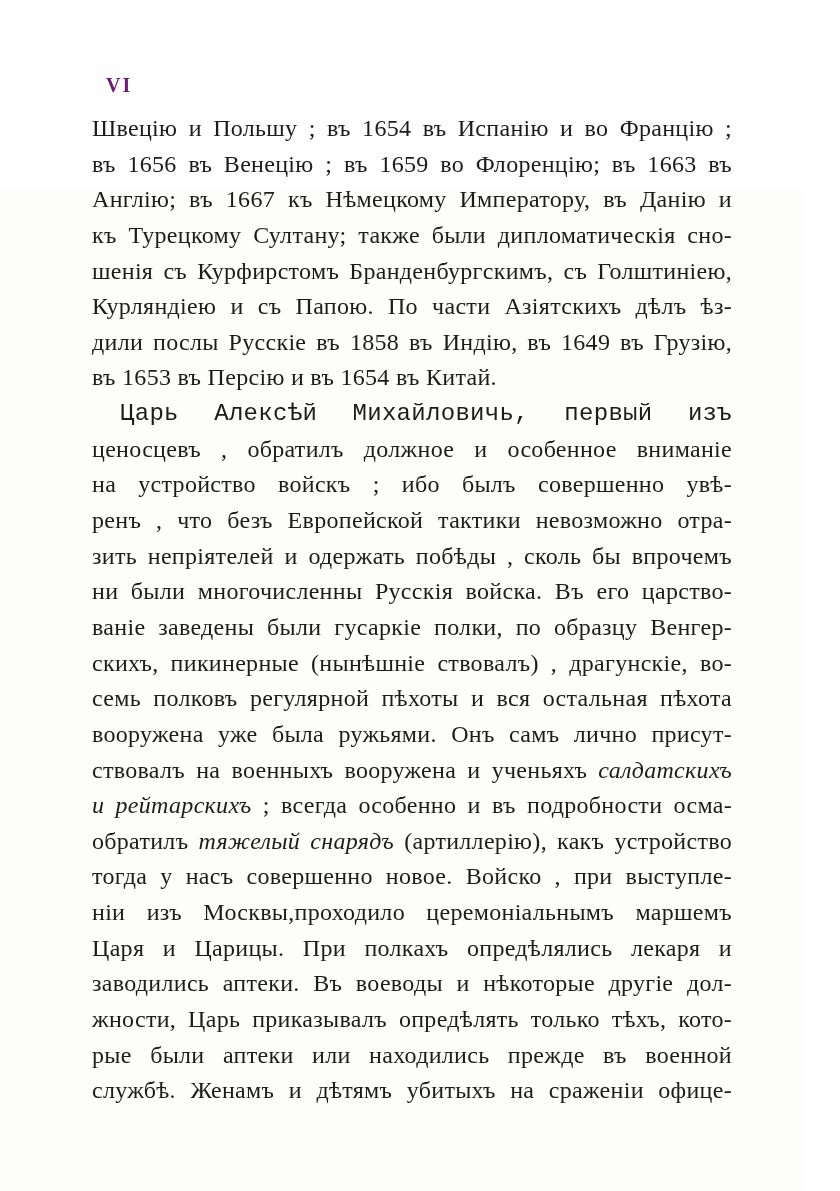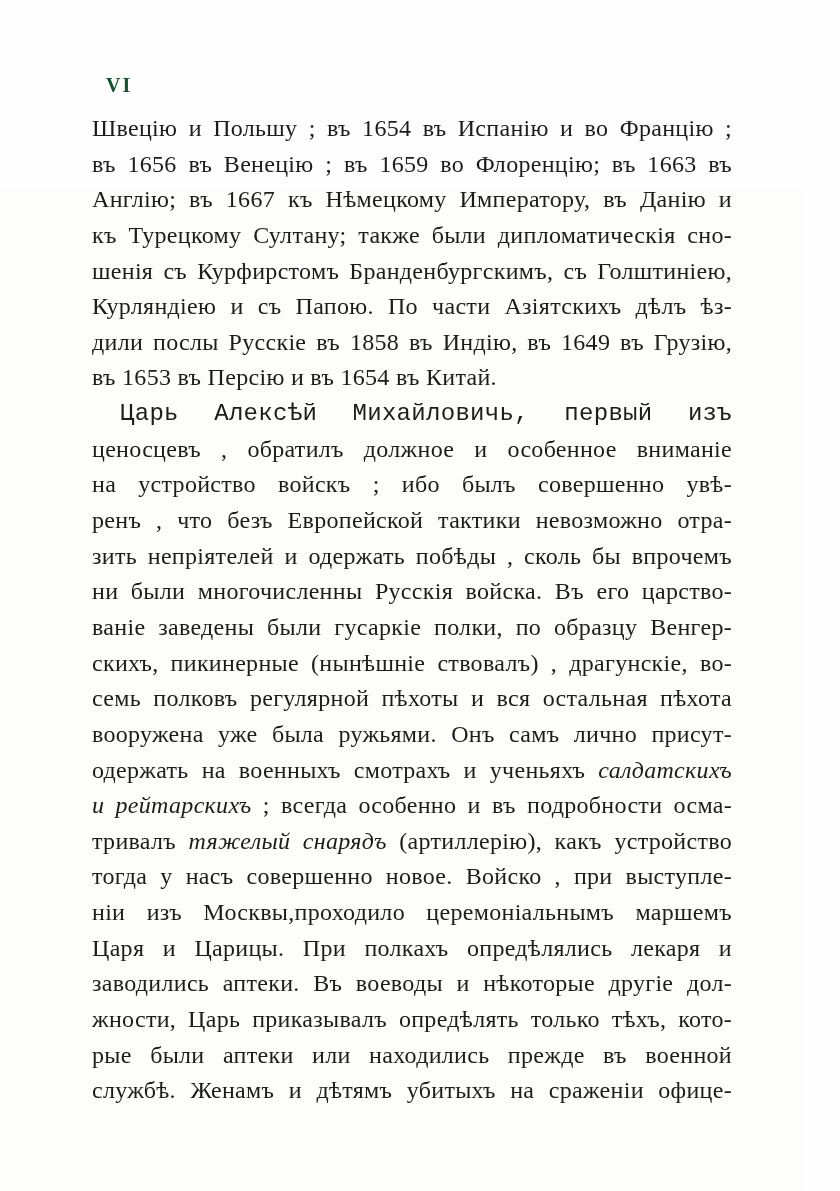--- a/index.html
+++ b/index.html
@@ -27,21 +27,21 @@
     background: #fdfdfc;
     pointer-events: none;
   }
   .page-number {
     position: absolute;
     left: 106px;
     top: 74px;
     font-size: 20px;
     font-weight: bold;
     letter-spacing: 2px;
-    color: #14532d;
+    color: #701a75;
   }
   .text-block {
     position: absolute;
     left: 92px;
     top: 111px;
     width: 640px;
     font-size: 24px;
     line-height: 35.65px;
     letter-spacing: 0.3px;
   }
@@ -83,23 +83,23 @@
       <div class="line indent"><span>Царь Алексѣй Михайловичь, первый изъ Русскихъ вѣн-</span></div>
       <div class="line"><span>ценосцевъ , обратилъ должное и особенное вниманіе</span></div>
       <div class="line"><span>на устройство войскъ ; ибо былъ совершенно увѣ-</span></div>
       <div class="line"><span>ренъ , что безъ Европейской тактики невозможно отра-</span></div>
       <div class="line"><span>зить непріятелей и одержать побѣды , сколь бы впрочемъ</span></div>
       <div class="line"><span>ни были многочисленны Русскія войска. Въ его царство-</span></div>
       <div class="line"><span>ваніе заведены были гусаркіе полки, по образцу Венгер-</span></div>
       <div class="line"><span>скихъ, пикинерные (нынѣшніе ствовалъ) , драгунскіе, во-</span></div>
       <div class="line"><span>семь полковъ регулярной пѣхоты и вся остальная пѣхота</span></div>
       <div class="line"><span>вооружена уже была ружьями. Онъ самъ лично присут-</span></div>
-      <div class="line"><span>одержать на военныхъ смотрахъ и ученьяхъ </span><span class="it">салдатскихъ</span></div>
+      <div class="line"><span>ствовалъ на военныхъ вооружена и ученьяхъ </span><span class="it">салдатскихъ</span></div>
       <div class="line"><span class="it">и рейтарскихъ</span><span> ; всегда особенно и въ подробности осма-</span></div>
-      <div class="line"><span>тривалъ </span><span class="it">тяжелый снарядъ</span><span> (артиллерію), какъ устройство</span></div>
+      <div class="line"><span>обратилъ </span><span class="it">тяжелый снарядъ</span><span> (артиллерію), какъ устройство</span></div>
       <div class="line"><span>тогда у насъ совершенно новое. Войско , при выступле-</span></div>
       <div class="line"><span>ніи изъ Москвы,проходило церемоніальнымъ маршемъ мимо</span></div>
       <div class="line"><span>Царя и Царицы.  При полкахъ опредѣлялись лекаря и</span></div>
       <div class="line"><span>заводились аптеки. Въ воеводы и нѣкоторые другіе дол-</span></div>
       <div class="line"><span>жности, Царь приказывалъ опредѣлять только тѣхъ, кото-</span></div>
       <div class="line"><span>рые были аптеки или находились прежде въ военной</span></div>
       <div class="line"><span>службѣ. Женамъ и дѣтямъ убитыхъ  на сраженіи офице-</span></div>
     </div>
 </div>
 

